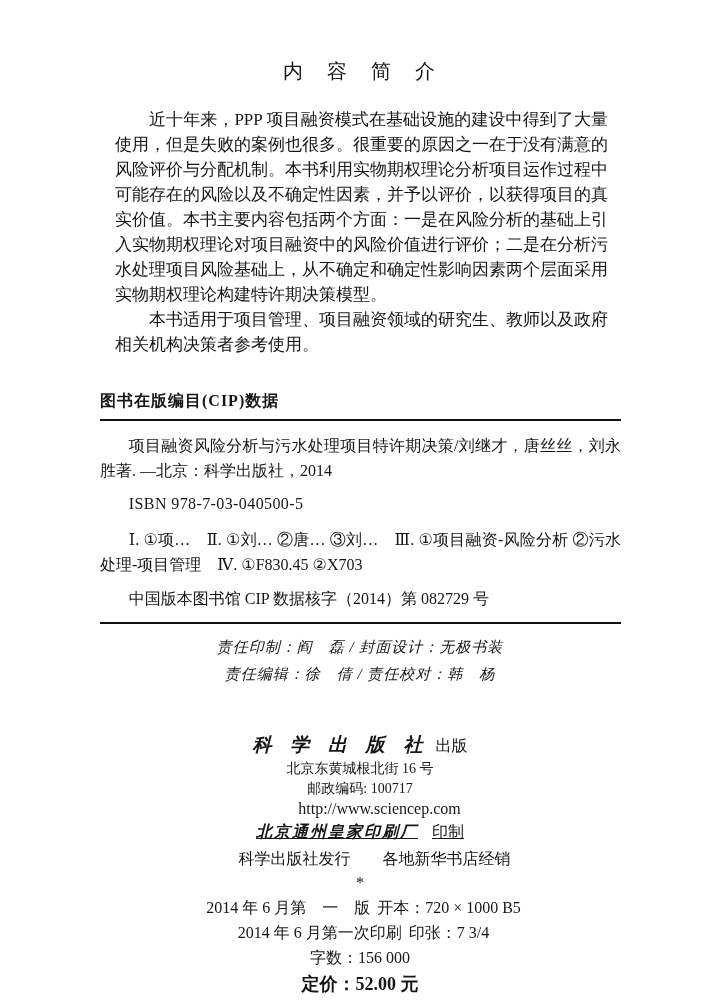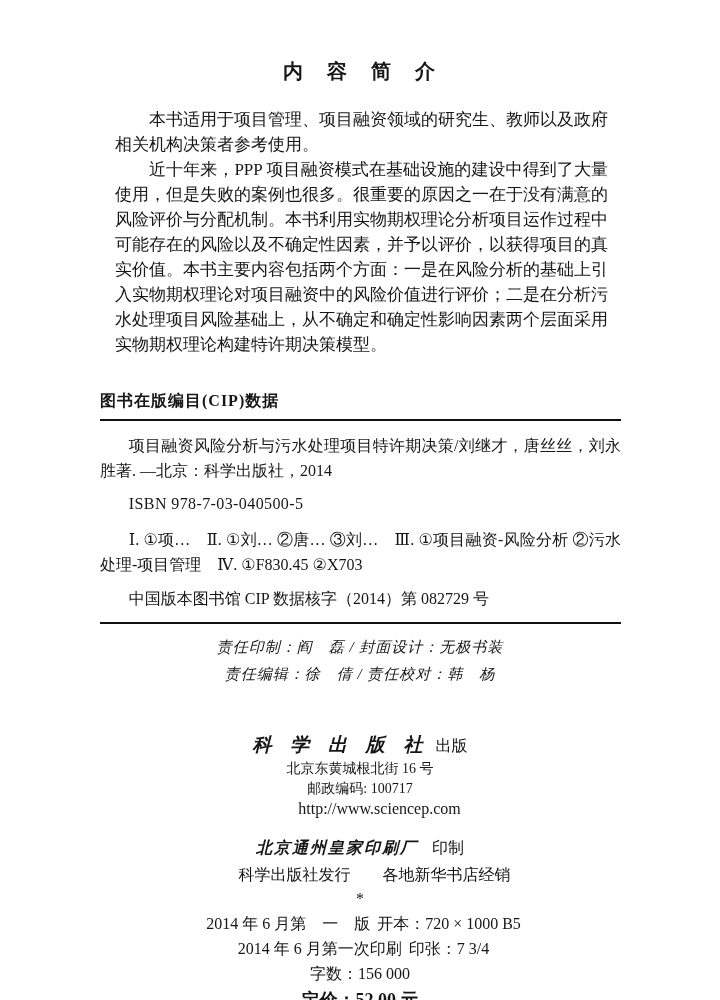--- a/index.html
+++ b/index.html
@@ -12,21 +12,21 @@
     background: #ffffff;
     font-family: "Liberation Serif", "DejaVu Serif", serif;
     color: #161616;
     overflow: hidden;
   }
   
   .intro-title {
     padding-top: 58px;
     text-align: center;
     font-size: 20px;
-    font-weight: bold;
+    font-weight: normal;
     letter-spacing: 2px;
   }
   .intro-body {
     margin: 22px 112px 0 115px;
     font-size: 17px;
     line-height: 25px;
     text-align: justify;
   }
   .intro-body p { text-indent: 2em; }
   
@@ -80,38 +80,38 @@
   .script {
     font-style: italic;
     font-weight: bold;
     font-size: 19px;
     letter-spacing: 7px;
     margin-right: 6px;
   }
   .script.small { font-size: 16px; letter-spacing: 2px; margin-right: 14px; }
   .addr-line { font-size: 14px; line-height: 20px; }
   .url-line { font-size: 16px; line-height: 19px; font-weight: normal; padding-left: 39px; }
-  .printer-line { font-size: 16px; line-height: 24px; margin-top: 18px; }
+  .printer-line { font-size: 16px; line-height: 24px; margin-top: 2px; text-decoration: underline; }
   .dist-line { font-size: 16px; line-height: 25px; margin-top: 2px; padding-left: 29px; }
   .asterisk { font-size: 16px; line-height: 20px; margin-top: 2px; }
   .edition { display: inline-block; text-align: center; font-size: 16px; line-height: 25px; margin-top: 2px; }
   .ed-row .ed-left { display: inline-block; width: 178px; }
   .wordcount { font-size: 16px; line-height: 25px; }
   .price { font-size: 18px; font-weight: bold; line-height: 28px; }
 </style>
 </head>
 <body>
 
 <div class="page">
 
   <h1 class="intro-title">内　容　简　介</h1>
 
   <div class="intro-body">
+    <p>近十年来，PPP 项目融资模式在基础设施的建设中得到了大量使用，但是失败的案例也很多。很重要的原因之一在于没有满意的风险评价与分配机制。本书利用实物期权理论分析项目运作过程中可能存在的风险以及不确定性因素，并予以评价，以获得项目的真实价值。本书主要内容包括两个方面：一是在风险分析的基础上引入实物期权理论对项目融资中的风险价值进行评价；二是在分析污水处理项目风险基础上，从不确定和确定性影响因素两个层面采用实物期权理论构建特许期决策模型。</p>
     <p>本书适用于项目管理、项目融资领域的研究生、教师以及政府相关机构决策者参考使用。</p>
-    <p>近十年来，PPP 项目融资模式在基础设施的建设中得到了大量使用，但是失败的案例也很多。很重要的原因之一在于没有满意的风险评价与分配机制。本书利用实物期权理论分析项目运作过程中可能存在的风险以及不确定性因素，并予以评价，以获得项目的真实价值。本书主要内容包括两个方面：一是在风险分析的基础上引入实物期权理论对项目融资中的风险价值进行评价；二是在分析污水处理项目风险基础上，从不确定和确定性影响因素两个层面采用实物期权理论构建特许期决策模型。</p>
   </div>
 
   <div class="cip">
     <div class="cip-header">图书在版编目(CIP)数据</div>
     <hr class="rule">
     <div class="cip-body">
       <p class="cip-line">项目融资风险分析与污水处理项目特许期决策/刘继才，唐丝丝，刘永胜著. —北京：科学出版社，2014</p>
       <p class="cip-isbn">ISBN  978-7-03-040500-5</p>
       <p class="cip-line cip-class">Ⅰ. ①项…　Ⅱ. ①刘… ②唐… ③刘…　Ⅲ. ①项目融资-风险分析 ②污水处理-项目管理　Ⅳ. ①F830.45 ②X703</p>
       <p class="cip-reg">中国版本图书馆 CIP 数据核字（2014）第 082729 号</p>

